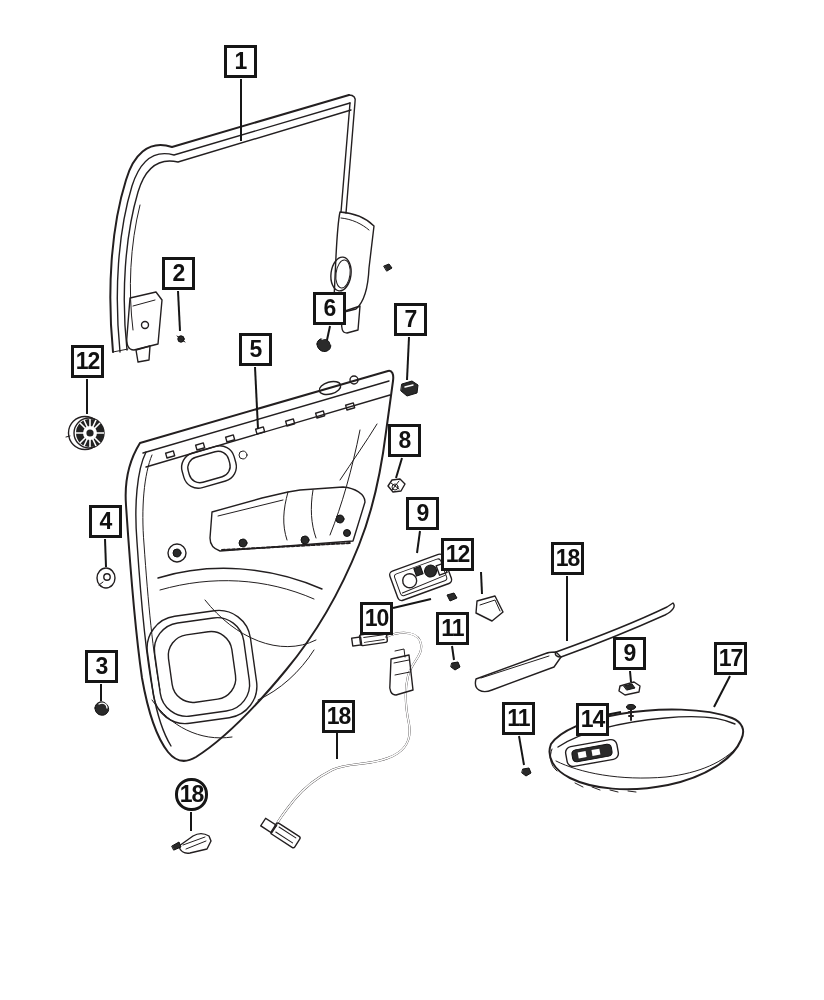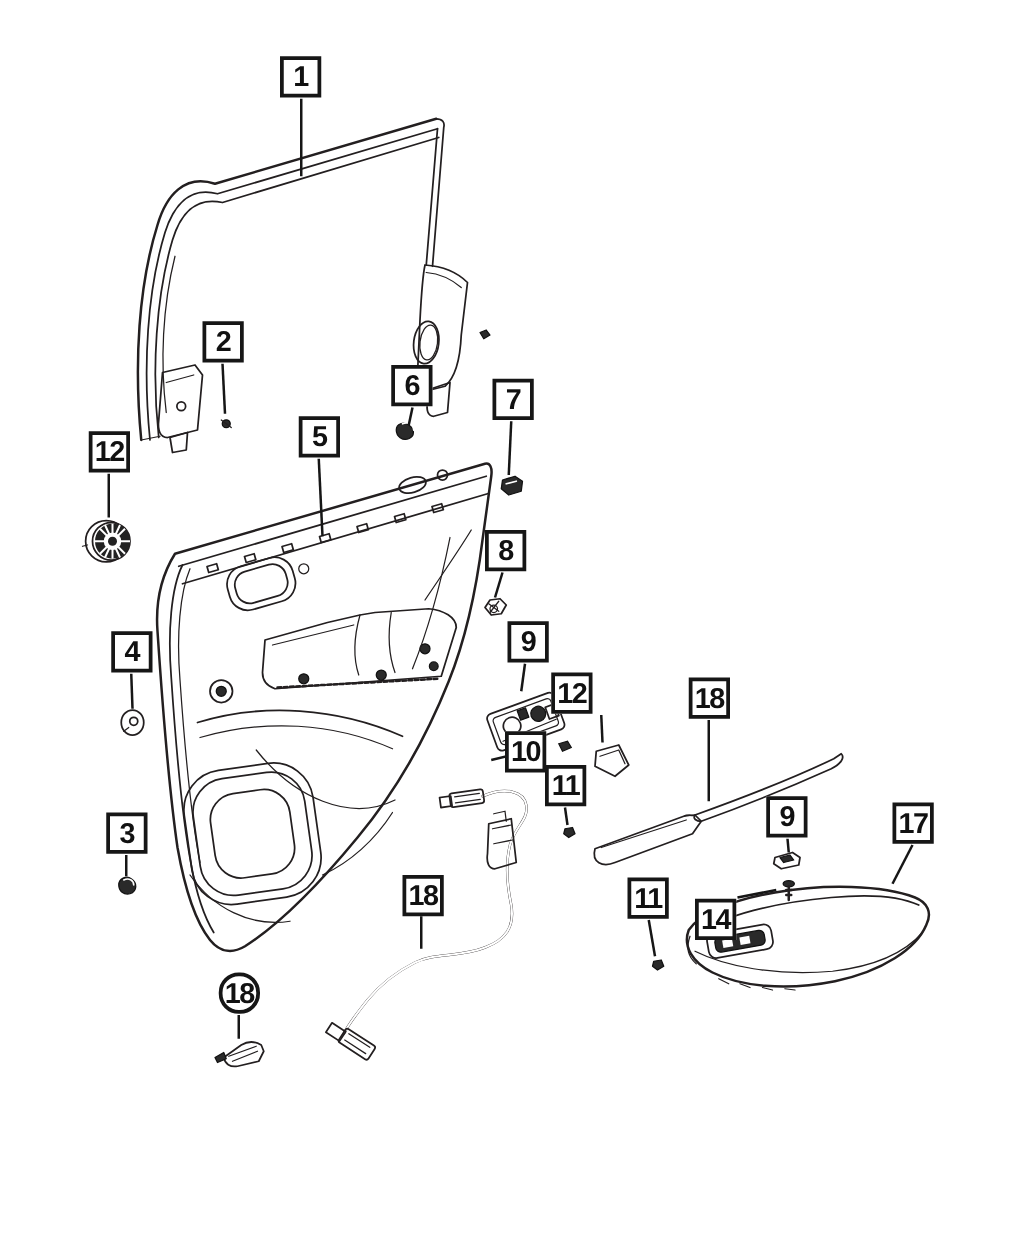--- a/index.html
+++ b/index.html
@@ -249,26 +249,26 @@
 <div id="callout-layer">
       <div class="callout" style="left: 224px; top: 45px;">1</div>
       <div class="callout" style="left: 162px; top: 257px;">2</div>
       <div class="callout" style="left: 85px; top: 650px;">3</div>
       <div class="callout" style="left: 89px; top: 505px;">4</div>
       <div class="callout" style="left: 239px; top: 333px;">5</div>
       <div class="callout" style="left: 313px; top: 292px;">6</div>
       <div class="callout" style="left: 394px; top: 303px;">7</div>
       <div class="callout" style="left: 388px; top: 424px;">8</div>
       <div class="callout" style="left: 406px; top: 497px;">9</div>
-      <div class="callout" style="left: 360px; top: 585px; margin-left: 44px;">10</div>
+      <div class="callout" style="left: 360px; top: 602px;">10</div>
       <div class="callout" style="left: 436px; top: 612px;">11</div>
       <div class="callout" style="left: 441px; top: 538px;">12</div>
       <div class="callout" style="left: 551px; top: 542px;">18</div>
       <div class="callout" style="left: 502px; top: 702px;">11</div>
-      <div class="callout" style="left: 556px; top: 703px; margin-top: 16px;">14</div>
+      <div class="callout" style="left: 576px; top: 703px;">14</div>
       <div class="callout" style="left: 613px; top: 637px;">9</div>
       <div class="callout" style="left: 714px; top: 642px;">17</div>
       <div class="callout" style="left: 71px; top: 345px;">12</div>
       <div class="callout" style="left: 175px; top: 778px; border-radius: 16px;">18</div>
       <div class="callout" style="left: 322px; top: 700px;">18</div>
     </div>
 
 </div>
 
 </body></html>

